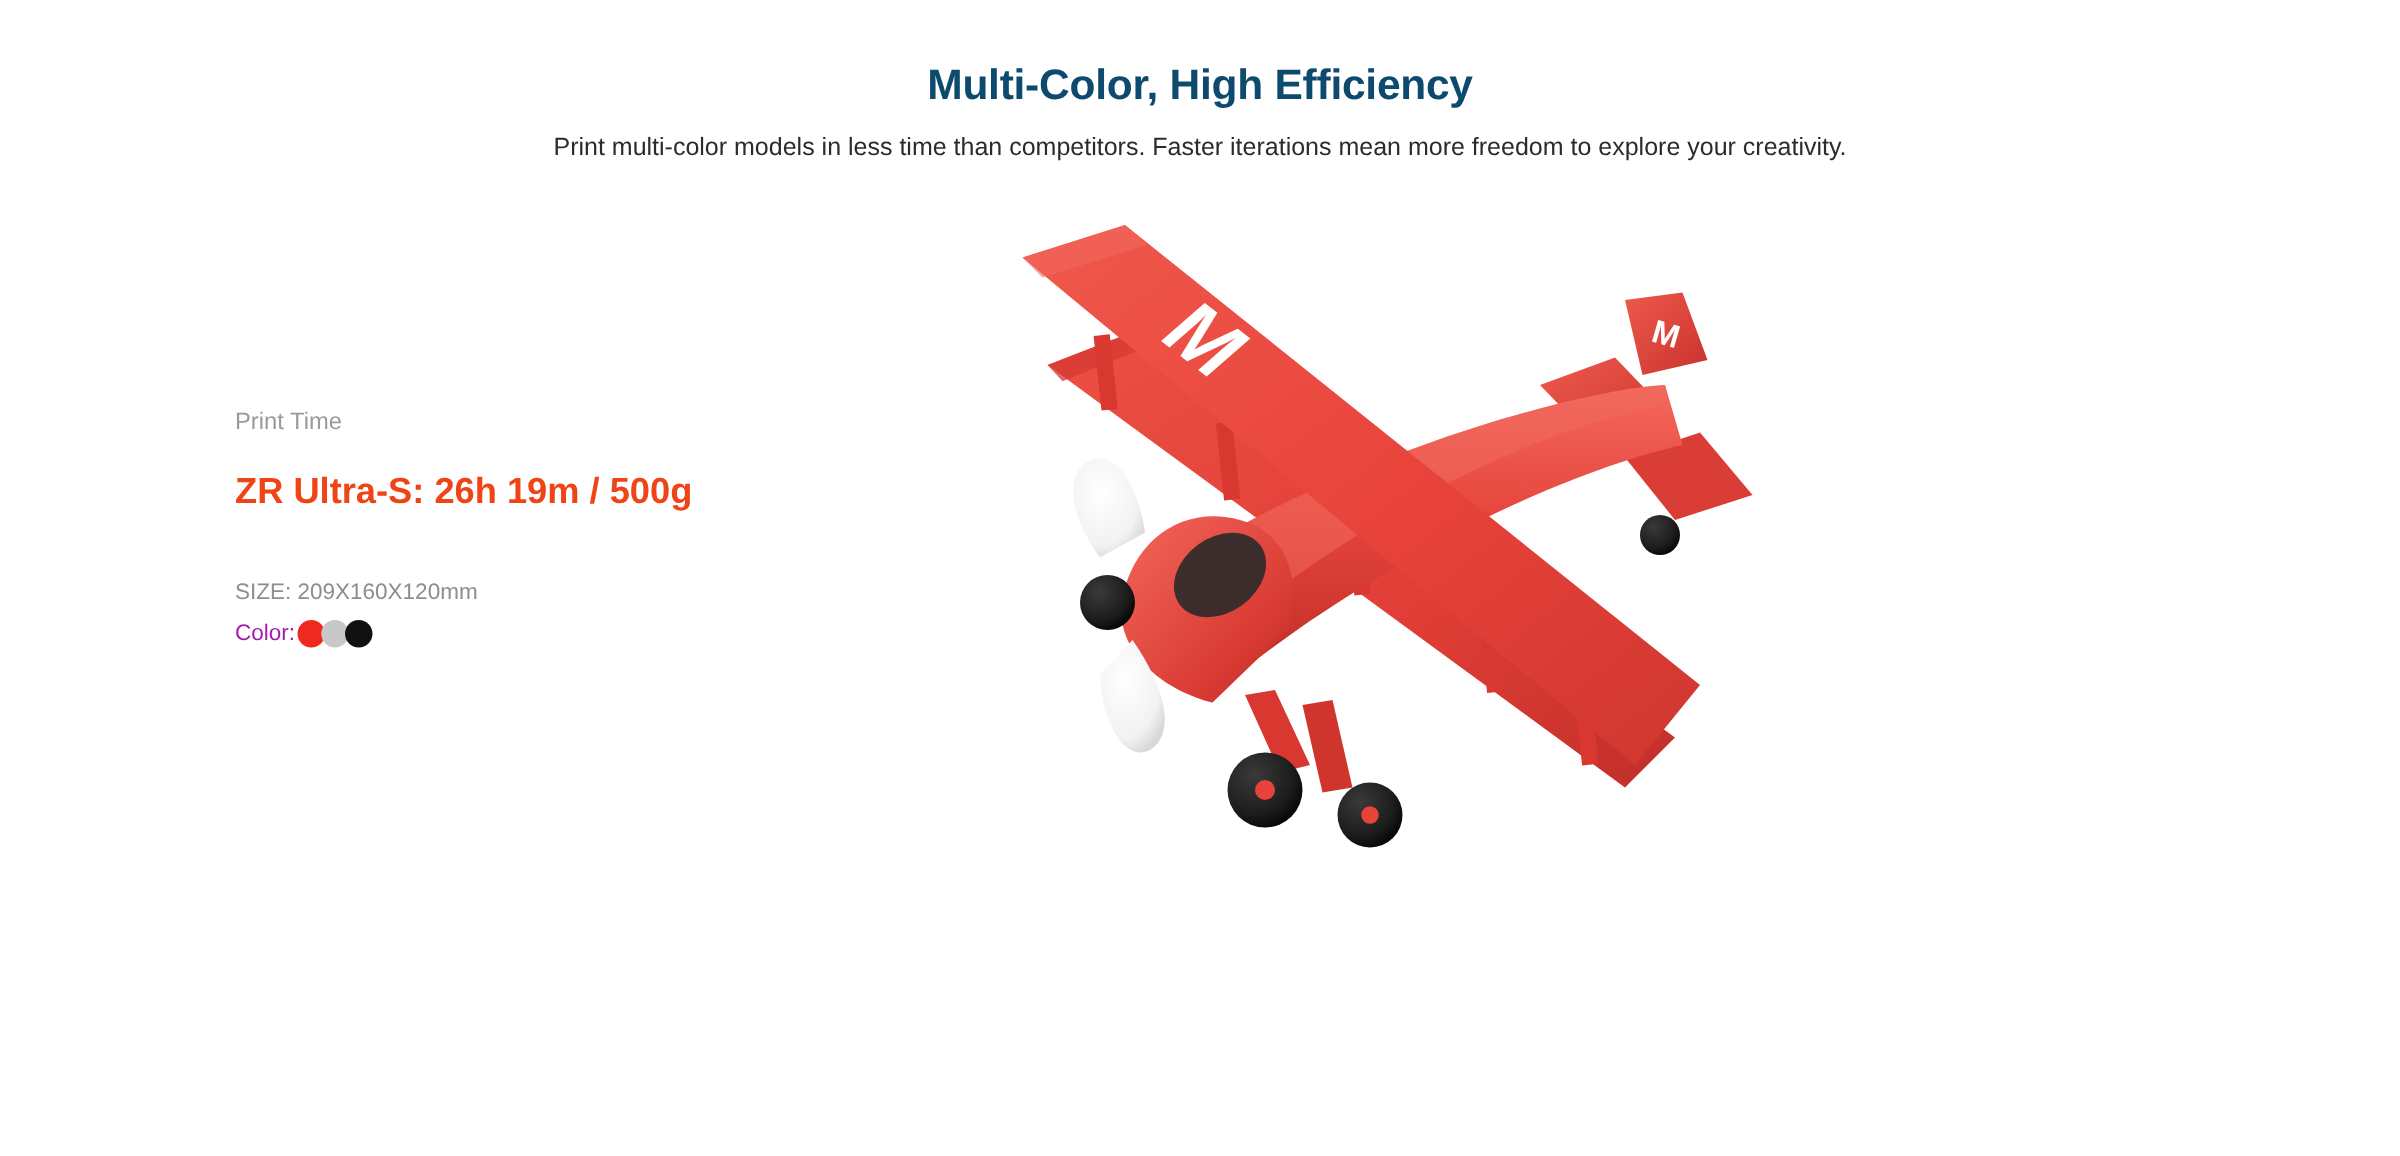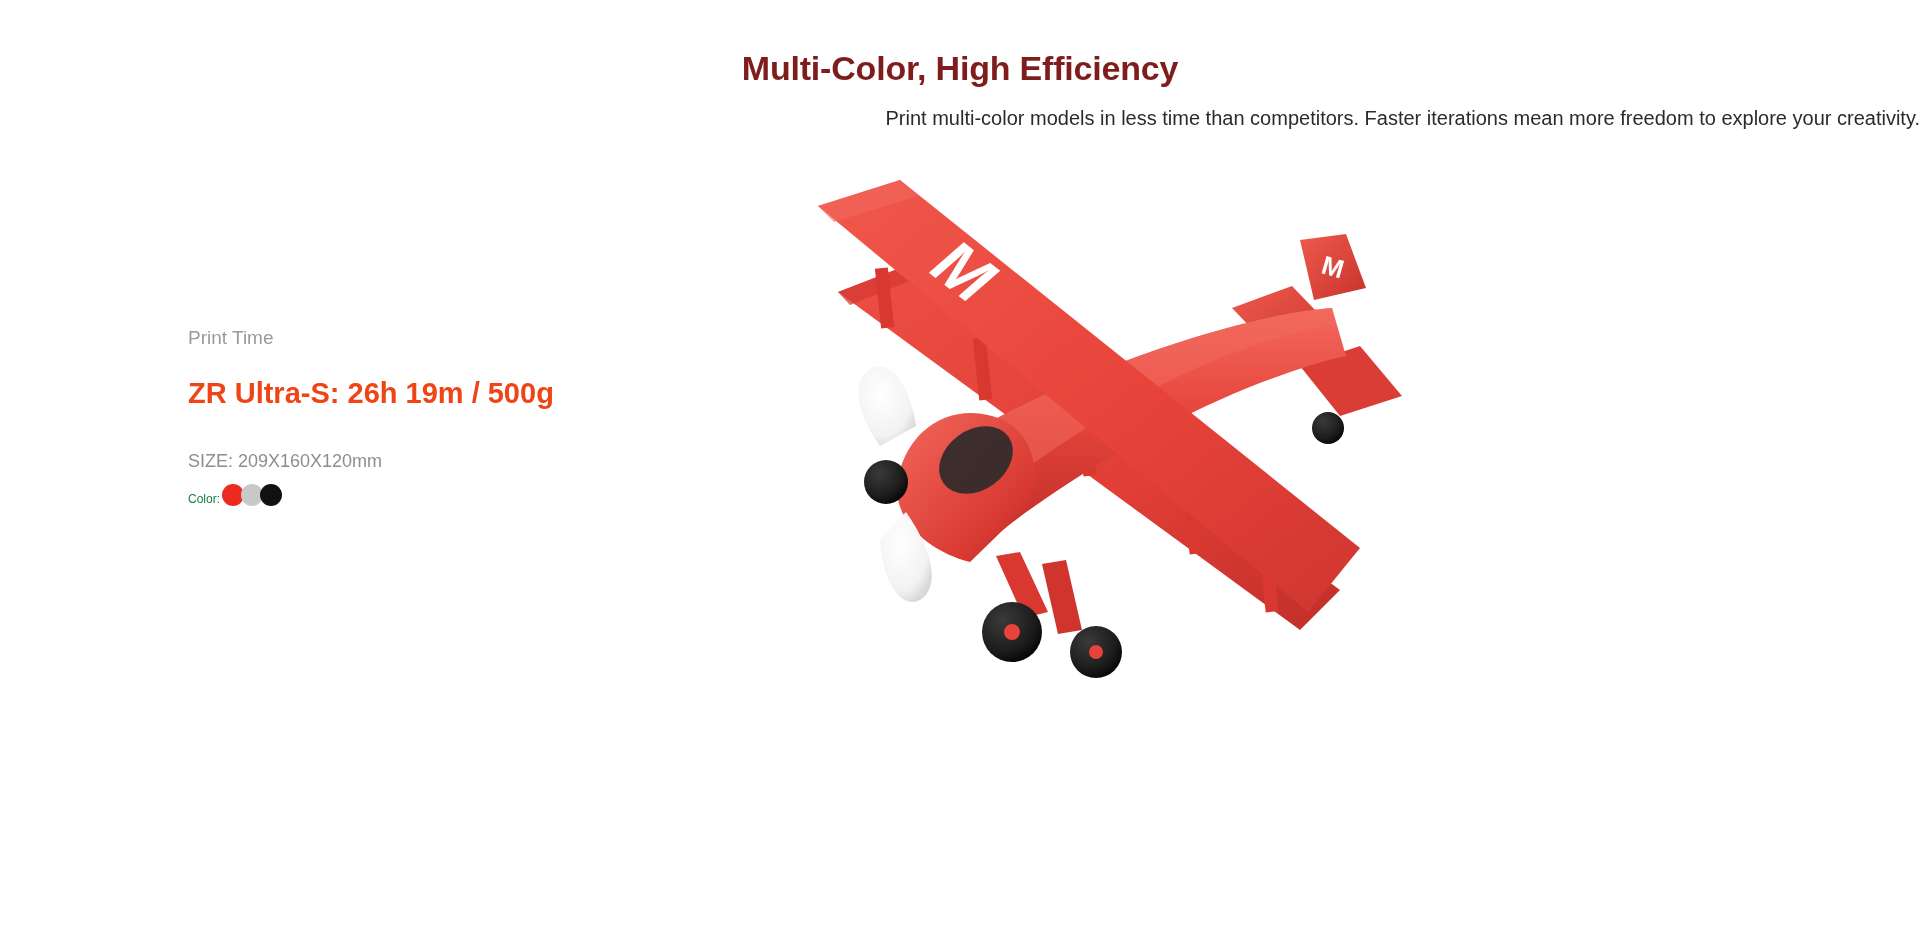--- a/index.html
+++ b/index.html
@@ -29,31 +29,30 @@
     left: 0;
     width: 1920px;
     text-align: center;
   }
   .title {
     margin: 0;
     padding-top: 48px;
     font-size: 34px;
     font-weight: bold;
     letter-spacing: -0.2px;
-    color: #7f1d1d;
+    color: #0c4a6e;
     line-height: 1.2;
   }
   .subtitle {
     margin: 0;
     padding-top: 16px;
     font-size: 20px;
     font-weight: 400;
     color: #2b2b2b;
     line-height: 1.3;
-    text-align: right;
   }
 
   
   .info-panel {
     position: absolute;
     left: 188px;
     top: 325px;
     width: 620px;
   }
   .info-label {
@@ -67,31 +66,31 @@
     color: #1a1a1a;
     line-height: 1.35;
     white-space: nowrap;
   }
   .stat-row.highlight {
     font-weight: bold;
     color: #ef4516;
     margin-top: 6px;
   }
   .size-row {
-    margin-top: 36px;
+    margin-top: 48px;
     font-size: 18px;
     color: #8e8e8e;
     line-height: 1.4;
   }
   .color-row {
     margin-top: 10px;
     display: flex;
-    align-items: flex-end;
-    font-size: 12px;
-    color: #15803d;
+    align-items: flex-start;
+    font-size: 18px;
+    color: #a21caf;
   }
   .color-label {
     margin-right: 2px;
   }
   .swatches {
     display: flex;
     align-items: center;
   }
   .swatch {
     width: 22px;

